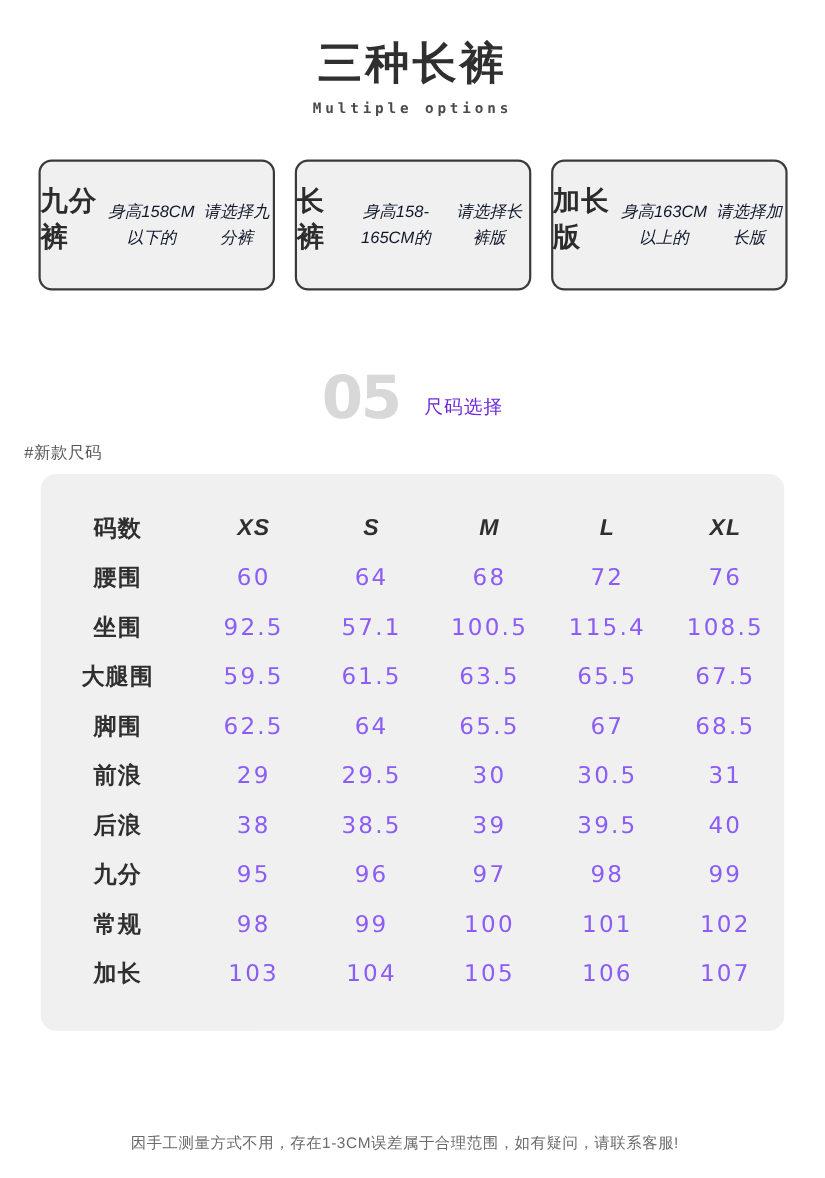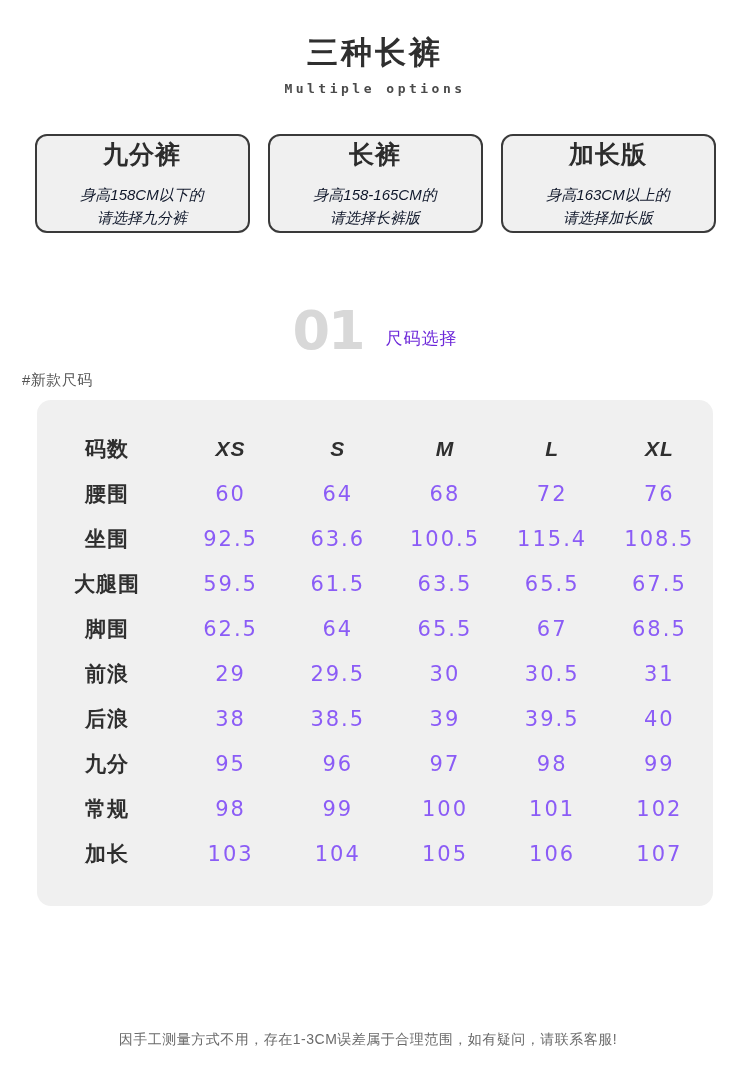--- a/index.html
+++ b/index.html
@@ -15,21 +15,21 @@
     overflow: hidden;
     position: relative;
   }
 
   
   .header {
     padding-top: 34px;
     text-align: center;
   }
   .header-title {
-    font-size: 31px;
+    font-size: 40px;
     font-weight: bold;
     letter-spacing: 3px;
     color: #2f2f2f;
     line-height: 1.2;
   }
   .header-sub {
     margin-top: 10px;
     font-size: 13px;
     letter-spacing: 3.5px;
     color: #4a4a4a;
@@ -39,26 +39,26 @@
 
   
   .cards {
     margin-top: 38px;
     display: flex;
     justify-content: center;
     gap: 18px;
   }
   .card {
     width: 215px;
-    height: 99px;
+    height: 119px;
     border: 2px solid #3a3a3a;
     border-radius: 12px;
     background: #f0f0f0;
     display: flex;
-    flex-direction: column;
+    flex-direction: row;
     align-items: center;
     justify-content: center;
     box-sizing: border-box;
   }
   .card-title {
     font-size: 25px;
     font-weight: bold;
     color: #2c2c2c;
     letter-spacing: 1px;
     margin-bottom: 12px;
@@ -183,21 +183,21 @@
 
   <div class="card">
     <div class="card-title">加长版</div>
     <div class="card-line">身高163CM以上的</div>
     <div class="card-line">请选择加长版</div>
   </div>
 
 </div>
 
 <div class="section-mark">
-  <div class="section-num">01</div>
+  <div class="section-num">05</div>
   <div class="section-label">尺码选择</div>
 </div>
 
 <div class="tag">#新款尺码</div>
 
 <div class="table-wrap">
   <table class="size-table">
     <tbody>
       <tr class="head">
         <td class="rowlabel col-first">码数</td>
@@ -213,21 +213,21 @@
         <td class="num">60</td>
         <td class="num">64</td>
         <td class="num">68</td>
         <td class="num">72</td>
         <td class="num">76</td>
       </tr>
 
       <tr>
         <td class="rowlabel col-first">坐围</td>
         <td class="num">92.5</td>
-        <td class="num">63.6</td>
+        <td class="num">57.1</td>
         <td class="num">100.5</td>
         <td class="num">115.4</td>
         <td class="num">108.5</td>
       </tr>
 
       <tr>
         <td class="rowlabel col-first">大腿围</td>
         <td class="num">59.5</td>
         <td class="num">61.5</td>
         <td class="num">63.5</td>

